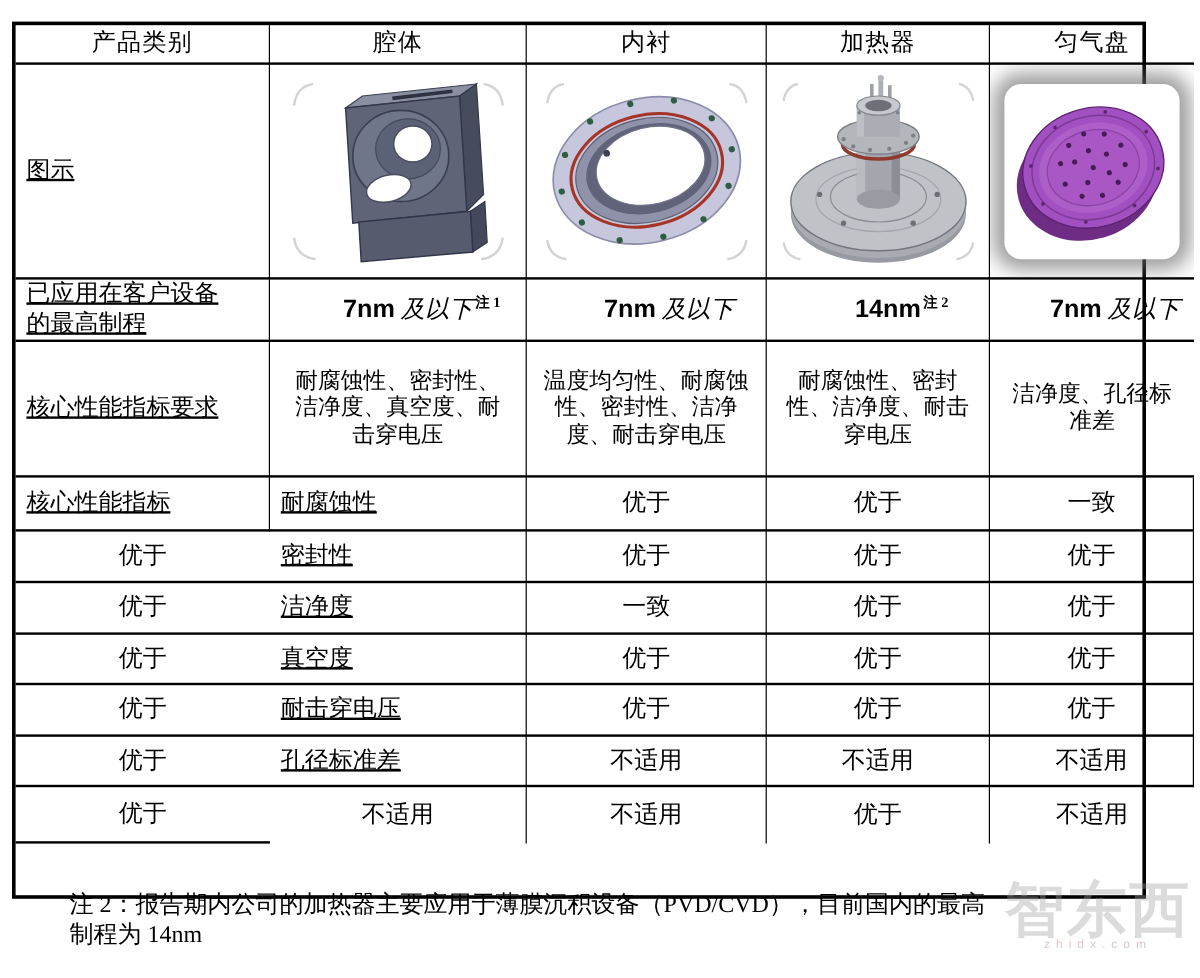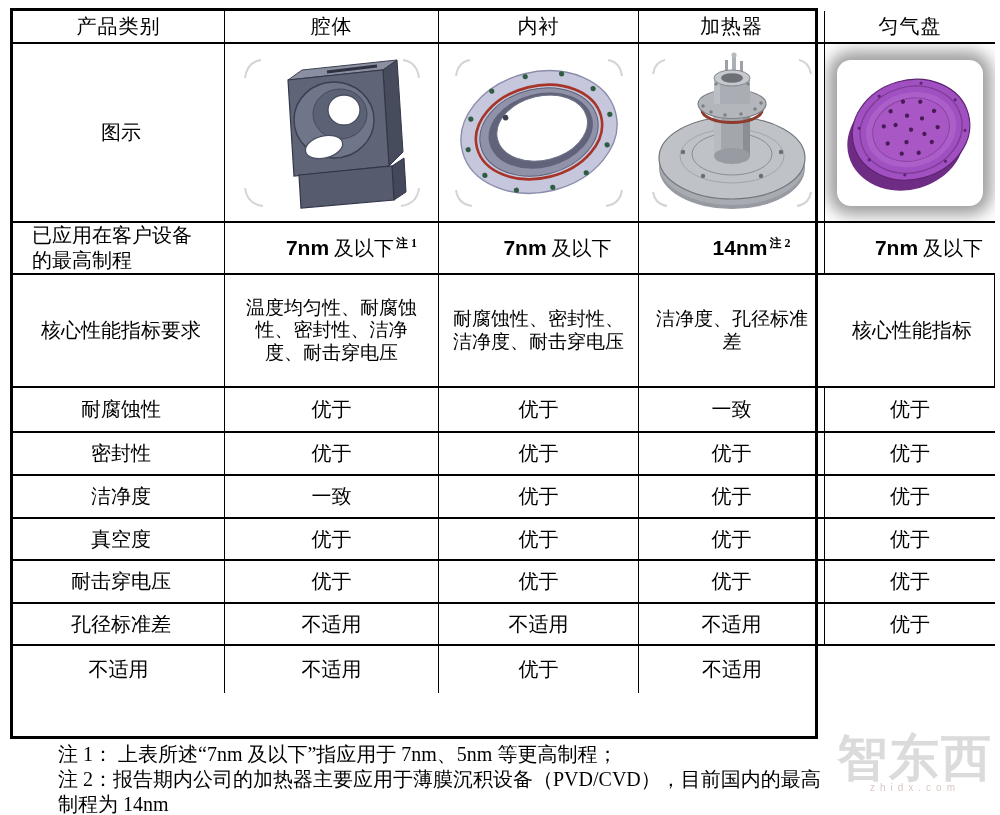--- a/index.html
+++ b/index.html
@@ -1,35 +1,35 @@
 <!DOCTYPE html>
 <html><head>
 <meta charset="utf-8">
 <style>
   html,body{margin:0;padding:0;background:#fff;}
   #canvas{position:relative;width:1000px;height:815px;background:#fff;overflow:hidden;
           font-family:"Liberation Serif","DejaVu Serif",serif;color:#000;}
   
-  .tbl{position:absolute;left:10px;top:8px;width:808px;box-sizing:border-box;
+  .tbl{position:absolute;left:10px;top:18px;width:945px;box-sizing:border-box;
        border:3px solid #000;display:grid;
        grid-template-columns:212px 214px 200px 186px 170px;
        grid-template-rows:33px 179px 52px 113px 45px 43px 43px 42px 43px 42px 47px 43px;}
   .c{box-sizing:border-box;border-right:1.6px solid #000;border-bottom:2px solid #000;
      display:flex;align-items:center;justify-content:center;text-align:center;
      font-size:20px;line-height:1.25;overflow:hidden;}
   .cl{border-right:none;}
   .rl{border-bottom:none;}
-  .l{justify-content:center;text-align:left;padding-left:9px;padding-right:4px;}
+  .l{justify-content:flex-start;text-align:left;padding-left:9px;padding-right:4px;text-decoration:underline;}
   .hdr{font-size:20px;letter-spacing:1px;}
   .req{font-size:19px;line-height:22.5px;padding:2px 14px;}
   .req2{padding:2px 20px;}
   .span4{grid-column:2/6;}
   .nmwrap{white-space:nowrap;}
   .nm{font-family:"Liberation Sans","DejaVu Sans",sans-serif;font-weight:700;font-size:21px;margin-left:40px;}
-  .nmsuf{font-size:20px;}
+  .nmsuf{font-size:20px;font-style:italic;}
   .sup{font-size:12px;font-weight:700;position:relative;top:-8px;margin-left:2px;}
   .wrapbox{display:inline-block;width:178px;}
   .imgcell{padding:2px;}
   
   .shcard{width:146px;height:146px;background:#fff;border-radius:14px;
           box-shadow:0 0 16px 9px rgba(105,105,105,0.65);
           display:flex;align-items:center;justify-content:center;}
   
   .notes{position:absolute;left:58px;top:742px;width:780px;font-size:20px;line-height:25px;z-index:2;}
   .notes p{margin:0;}
@@ -218,20 +218,23 @@
     <div class="c">
         <span class="nmwrap"><span class="nm">14nm</span><span class="nmsuf"></span><span class="sup">注 2</span></span>
       </div>
     <div class="c cl">
         <span class="nmwrap"><span class="nm">7nm</span><span class="nmsuf"> 及以下</span><span class="sup"></span></span>
       </div>
 
     <div class="c l">
         <span>核心性能指标要求</span>
       </div>
+    <div class="c req req2">
+        <span>耐腐蚀性、密封性、洁净度、真空度、耐击穿电压</span>
+      </div>
     <div class="c req">
         <span>温度均匀性、耐腐蚀性、密封性、洁净度、耐击穿电压</span>
       </div>
     <div class="c req">
         <span>耐腐蚀性、密封性、洁净度、耐击穿电压</span>
       </div>
     <div class="c req cl">
         <span>洁净度、孔径标准差</span>
       </div>
 
@@ -349,17 +352,16 @@
       </div>
 
   </div>
 
   <div class="wm">
     <div class="logo">智东西</div>
     <div class="url">zhidx.com</div>
   </div>
 
   <div class="notes">
-    <p>注 1：  上表所述“7nm 及以下”指应用于 7nm、5nm 等更高制程；</p>
     <p>注 2：报告期内公司的加热器主要应用于薄膜沉积设备（PVD/CVD），目前国内的最高制程为 14nm</p>
   </div>
 
 </div>
 
 </body></html>

